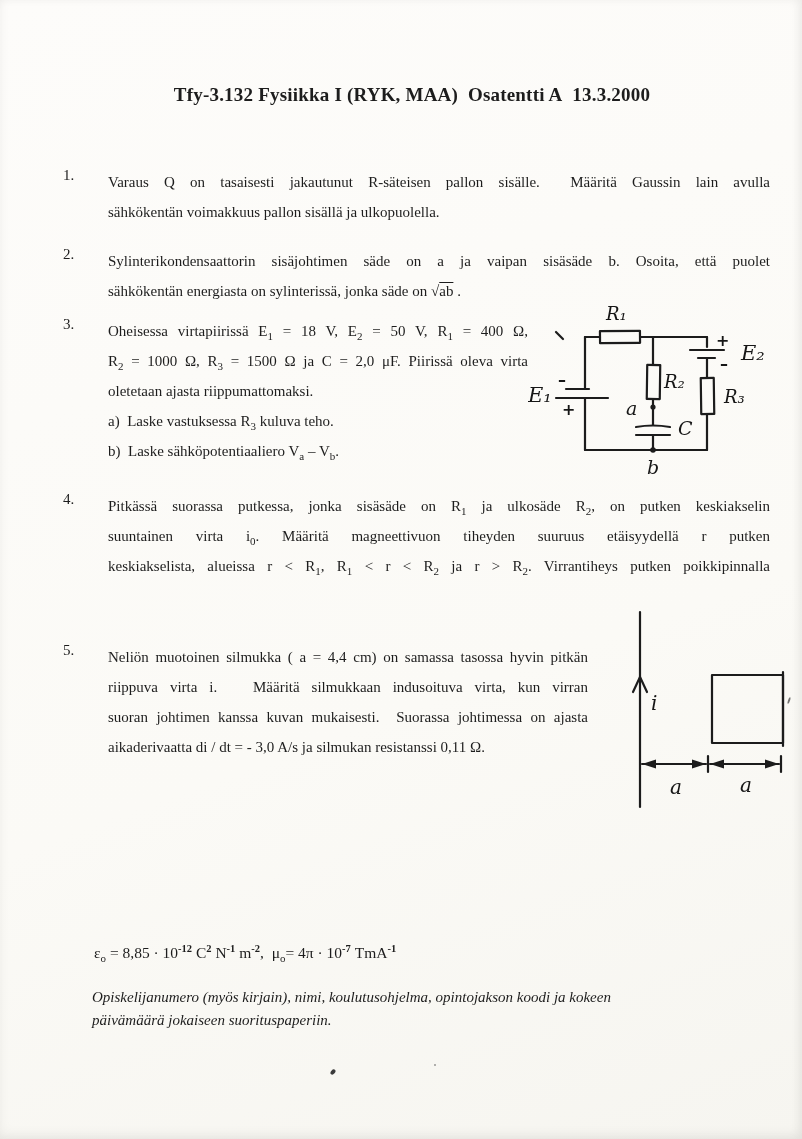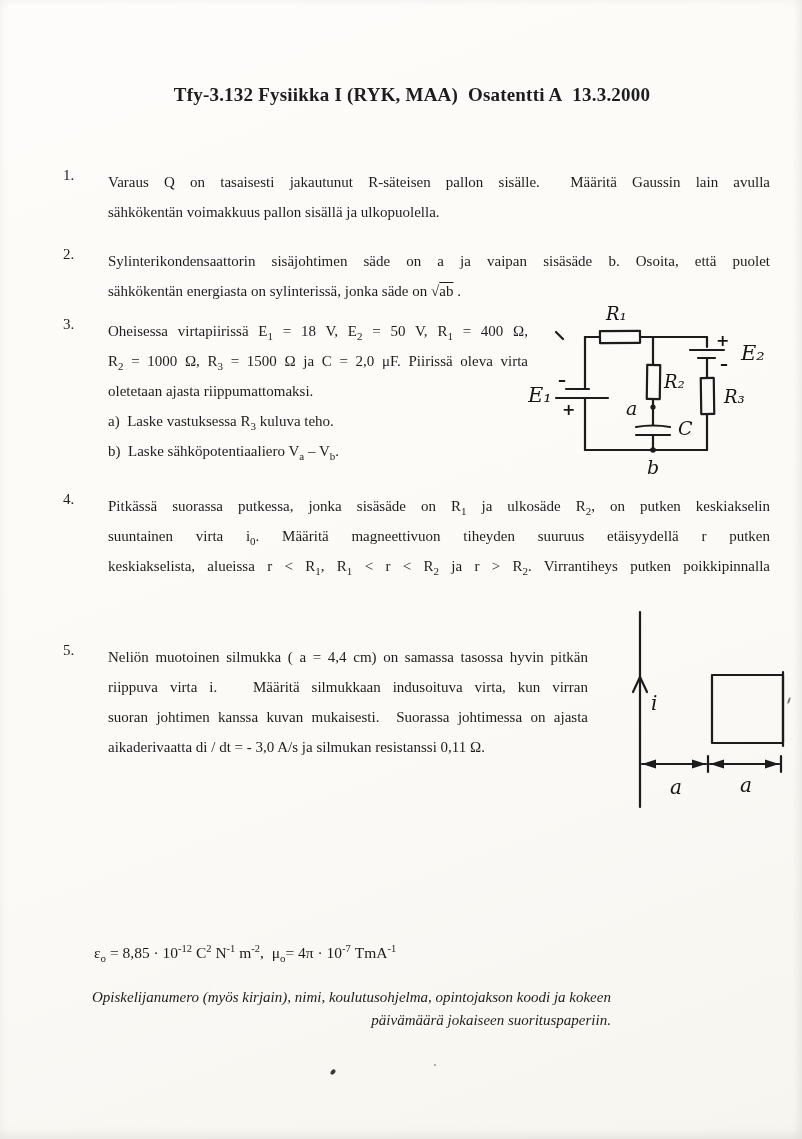--- a/index.html
+++ b/index.html
@@ -17,22 +17,22 @@
   }
   .problem{position:absolute;left:0;width:100%;}
   .num{position:absolute;left:63px;top:0;font-size:15px;}
   .pbody{margin-left:108px;}
   .line{height:30px;line-height:30px;font-size:15px;overflow:hidden;}
   .just{text-align:justify;text-align-last:justify;}
   .line sub{font-size:11px;line-height:0;}
   .ov{text-decoration:overline;}
   .constants{position:absolute;left:94px;top:944px;font-size:15.5px;}
   .constants sub{font-size:11px;line-height:0;}
-  .constants sup{font-size:10.5px;line-height:0;}
-  .footer{position:absolute;left:92px;top:986px;font-style:italic;font-size:15px;text-align:right;}
+  .constants sup{font-size:10.5px;line-height:0;font-weight:bold;}
+  .footer{position:absolute;left:92px;top:986px;font-style:italic;font-size:15px;}
   .fline{height:23px;line-height:23px;}
   .fig{position:absolute;}
   .ink{stroke:#1c1c1c;stroke-width:2.2;fill:none;stroke-linecap:round;stroke-linejoin:round;}
   .hw{font-family:"DejaVu Serif",serif;font-style:italic;fill:#161616;}
   .sign{font-family:"DejaVu Sans",sans-serif;fill:#161616;font-size:16px;font-weight:bold;}
   .speck{position:absolute;background:#3a3a3a;border-radius:50%;}
 </style>
 </head>
 <body>
 

